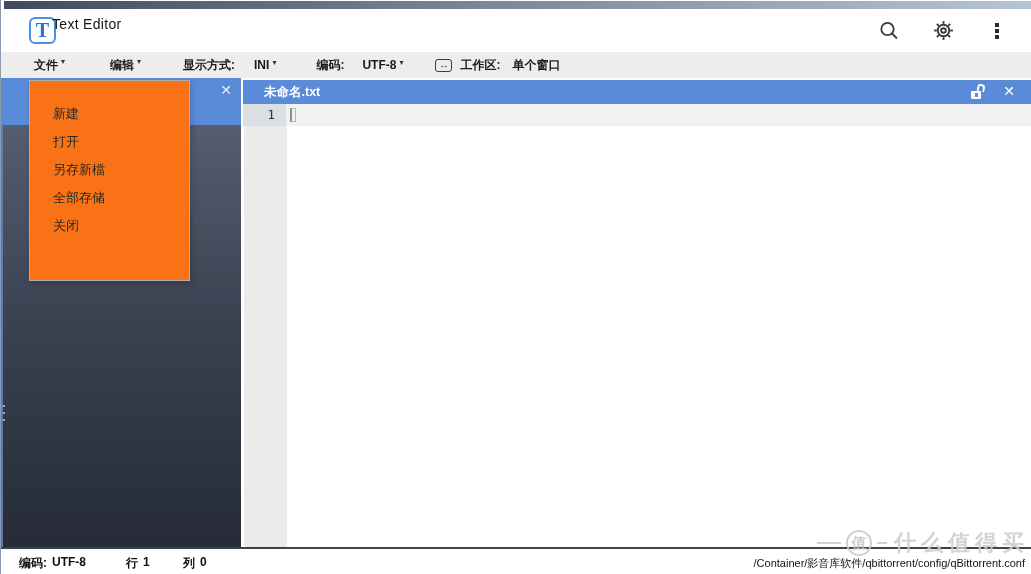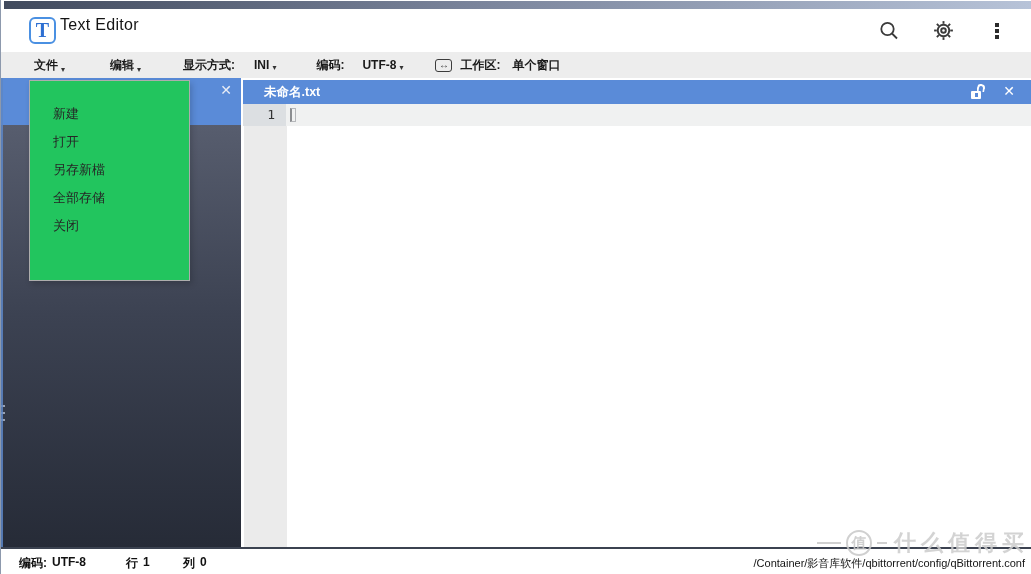--- a/index.html
+++ b/index.html
@@ -12,30 +12,30 @@
   
   .topbar { position:absolute; left:3px; top:1px; right:0; height:8px;
     background:linear-gradient(90deg,#414a5d 0%,#79839a 45%,#b7c3d8 100%); }
 
   
   .header { position:absolute; left:0; top:9px; width:100%; height:43px; background:#fff; }
   .logo { position:absolute; left:28px; top:8px; width:27px; height:27px;
     border:2px solid #4a90e2; border-radius:6px; color:#2d6fd2;
     font-family:"Liberation Serif","DejaVu Serif",serif; font-size:20px; font-weight:bold;
     display:flex; align-items:center; justify-content:center; }
-  .app-title { position:absolute; left:59px; top:7px; font-size:16px; color:#141414; letter-spacing:.3px; }
+  .app-title { position:absolute; left:51px; top:7px; font-size:14px; color:#141414; letter-spacing:.3px; }
   .header-icons { position:absolute; right:22px; top:0; height:43px; display:flex; align-items:center; gap:30px; }
   .hicon { width:24px; height:24px; display:flex; align-items:center; justify-content:center; cursor:pointer; }
   .kebab { display:flex; flex-direction:column; gap:2px; align-items:center; }
   .kebab i { width:4px; height:4px; background:#2b2b2b; display:block; }
 
   
   .toolbar { position:absolute; left:0; top:52px; width:100%; height:26px; background:#ededed;
     display:flex; align-items:center; font-size:12px; font-weight:bold; color:#1a1a1a; padding-left:33px; }
-  .tb-item { display:flex; align-items:flex-end; cursor:pointer; }
+  .tb-item { display:flex; align-items:flex-start; cursor:pointer; }
   .tb-caret { font-size:8px; margin-left:3px; color:#333; }
   .tb-label { cursor:default;text-align:center; }
   .ws-icon { width:17px; height:13px; border:1.5px solid #3c3c3c; border-radius:3px;
     display:flex; align-items:center; justify-content:center;
     font-size:10px; color:#3c3c3c; font-weight:normal; line-height:1; }
   .m-file { margin-right:45px; } .m-edit { margin-right:42px; }
   .m-dml { margin-right:19px; } .m-dmv { margin-right:40px; }
   .m-enc { margin-right:18px; } .m-encv { margin-right:32px; }
   .m-wsi { margin-right:8px; } .m-wsl { margin-right:12px; }
 
@@ -45,21 +45,21 @@
   .sidebar { position:absolute; left:0; top:0; width:240px; height:100%; }
   .sidebar-band { position:absolute; left:0; top:0; width:100%; height:47px; background:#5a8bd8; }
   .band-close { position:absolute; right:7px; top:4px; width:16px; height:16px; color:#e9edf5;
     font-size:14px; display:flex; align-items:center; justify-content:center; cursor:pointer; }
   .sidebar-body { position:absolute; left:0; top:47px; width:100%; bottom:0;
     background:linear-gradient(180deg,#575d6e 0%,#3c4252 45%,#262b37 100%); }
   .edge-line { position:absolute; left:0; top:0; bottom:0; width:2px; background:#5d86c6; opacity:.85; }
   .edge-dashes { position:absolute; left:0; top:280px; }
   .edge-dashes i { display:block; width:4px; height:2px; background:#99a2b2; margin-bottom:5px; }
 
-  .menu-panel { position:absolute; left:28px; top:2px; width:161px; height:201px; background:#22c55e;
+  .menu-panel { position:absolute; left:28px; top:2px; width:161px; height:201px; background:#f97316;
     border:1px solid #adadad; box-shadow:2px 3px 6px rgba(0,0,0,.18); padding-top:19px; z-index:20; }
   .menu-item { height:28px; line-height:28px; padding-left:23px; font-size:13px; color:#262626; cursor:pointer; }
 
   .editor-pane { position:absolute; left:240px; right:0; top:0; bottom:0; background:#fff; padding-left:2px; }
   .tab-bar { position:relative; margin-top:2px; height:24px; background:#5a8bd8; }
   .tab-title { position:absolute; left:21px; top:4px; color:#fff; font-size:12.5px; font-weight:bold; }
   .tab-lock { position:absolute; right:42px; top:5px; width:18px; height:14px; cursor:pointer; }
   .lock-body { position:absolute; left:0; bottom:0; width:10px; height:8px; background:#fff; border-radius:1px; }
   .lock-hole { position:absolute; left:3.5px; bottom:2px; width:3px; height:4px; background:#5a8bd8; }
   .lock-shackle { position:absolute; left:6px; top:-1px; width:8px; height:8px;

